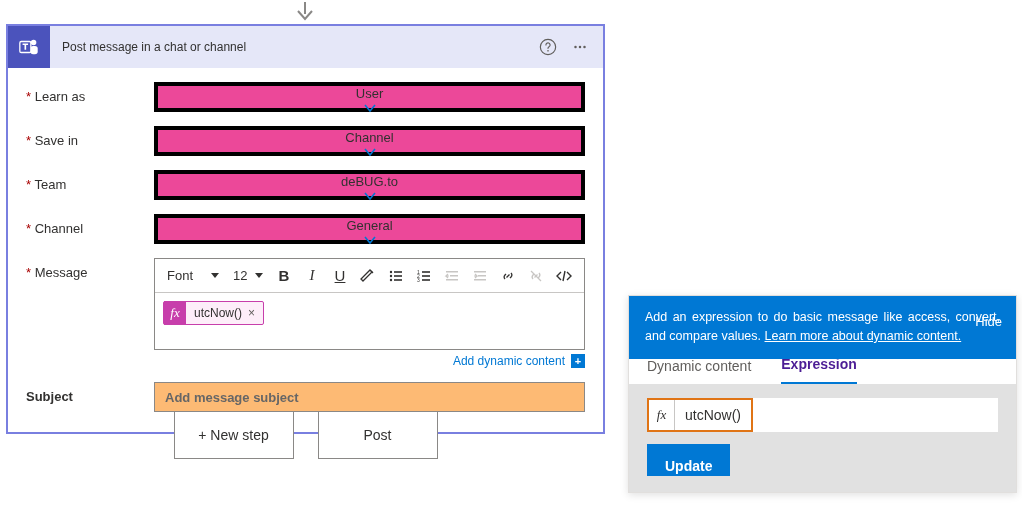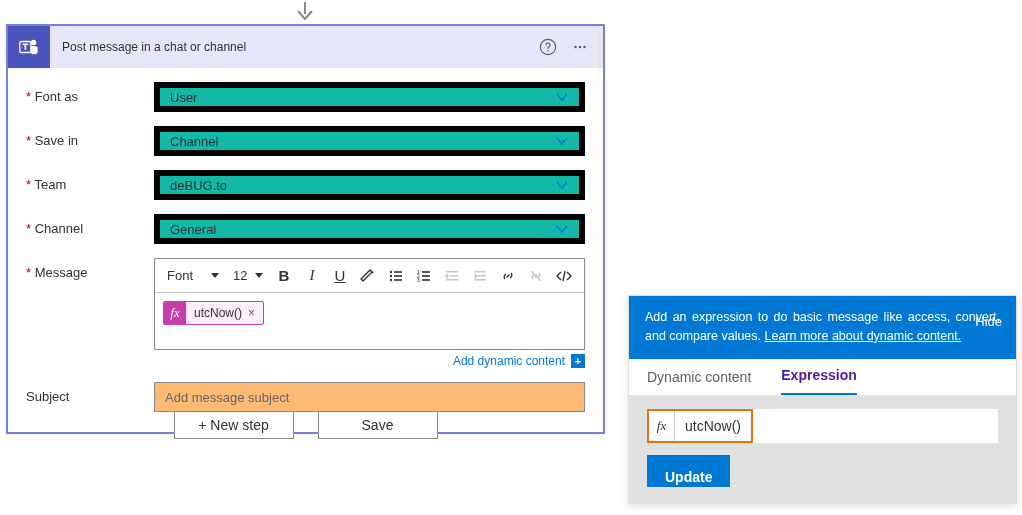--- a/index.html
+++ b/index.html
@@ -53,33 +53,34 @@
   .card-title {
     flex: 1;
     padding-left: 12px;
     font-size: 12px;
     color: #323130;
   }
   .card-actions { display: flex; align-items: center; gap: 14px; padding-right: 14px; }
   .help-icon, .more-icon { color: #605e5c; cursor: pointer; }
   .card-body { padding: 14px 18px 20px 18px; }
   .field-row { display: flex; align-items: flex-start; margin-bottom: 14px; }
-  .field-row:last-child { margin-bottom: 0; }
+  .field-row:last-child { margin-bottom: 0; font-weight: bold; }
   .field-label { width: 128px; padding-top: 7px; color: #323130; font-size: 13px; }
   .req::before { content: "* "; color: #a80000; }
   .field-input { flex: 1; }
   .dropdown {
-    border: 6px solid #000000;
+    border: 4px solid #000000;
     height: 30px;
     display: flex;
     align-items: center;
     justify-content: space-between;
     padding: 0 10px;
-    background: #14b8a6;
+    background: #ec4899;
     cursor: pointer;
+    flex-direction: column;
   }
   .dropdown .chev { color: #0078d4; }
   .rich-wrap { border: 1px solid #8a8886; background: #fff; }
   
   .toolbar{display:flex;align-items:center;gap:2px;height:34px;padding:0 6px;border-bottom:1px solid #c8c6c4;}
   .tool-sel{display:flex;align-items:center;height:24px;padding:0 6px;font-size:13px;gap:4px;cursor:pointer;}
   .tool-sel .sel-text{min-width:40px;}
   .tool-sel .caret{border-left:4px solid transparent;border-right:4px solid transparent;border-top:5px solid #323130;}
   .tool-btn{display:flex;align-items:center;justify-content:center;width:26px;height:24px;font-size:15px;cursor:pointer;color:#323130;border-radius:2px;}
   .tool-btn-bold{font-weight:700;}
@@ -130,21 +131,21 @@
     left: 6px;
     top: 411px;
     width: 599px;
     display: flex;
     justify-content: center;
     gap: 24px;
   }
   .btn {
     border: 1px solid #8a8886;
     background: #fff;
-    height: 28px;
+    height: 48px;
     min-width: 120px;
     display: flex;
     align-items: center;
     justify-content: center;
     cursor: pointer;
     font-size: 14px;
     color: #323130;
   }
   
   .exp-panel {
@@ -170,21 +171,21 @@
     position: absolute;
     right: 14px;
     top: 16px;
     font-size: 13px;
     cursor: pointer;
   }
   .exp-tabs {
     display: flex;
     gap: 30px;
     padding: 0 18px;
-    height: 36px;
+    height: 25px;
     align-items: flex-end;
   }
   .exp-tab {
     padding-bottom: 10px;
     font-size: 14px;
     color: #605e5c;
     cursor: pointer;
   }
   .exp-tab.active {
     color: #4c1d95;
@@ -270,21 +271,21 @@
               <circle cx="5" cy="10" r="1.4" fill="#605e5c"></circle>
               <circle cx="10" cy="10" r="1.4" fill="#605e5c"></circle>
               <circle cx="15" cy="10" r="1.4" fill="#605e5c"></circle>
             </svg>
         </span>
       </div>
     </div>
 
     <div class="card-body">
       <div class="field-row">
-        <div class="field-label req">Font as</div>
+        <div class="field-label req">Learn as</div>
         <div class="field-input">
           <div class="dropdown">
             <span>User</span>
             <span class="chev">
                 <svg width="14" height="14" viewBox="0 0 14 14">
                   <path d="M2 4 L7 10 L12 4" stroke="#0078d4" stroke-width="1.6" fill="none"></path>
                 </svg>
               </span>
           </div>
         </div>
@@ -431,21 +432,21 @@
         </div>
       </div>
     </div>
   </div>
 
   <div class="footer-buttons">
     <div class="btn">
       <span>+ New step</span>
     </div>
     <div class="btn">
-      <span>Save</span>
+      <span>Post</span>
     </div>
   </div>
 
   <div class="exp-panel">
     <div class="exp-hint">
       <span>Add an expression to do basic message like access, convert, and compare values. </span><a href="#">Learn more about dynamic content.</a>
       <span class="exp-hide">Hide</span>
     </div>
     <div class="exp-tabs">
       <div class="exp-tab">Dynamic content</div>

